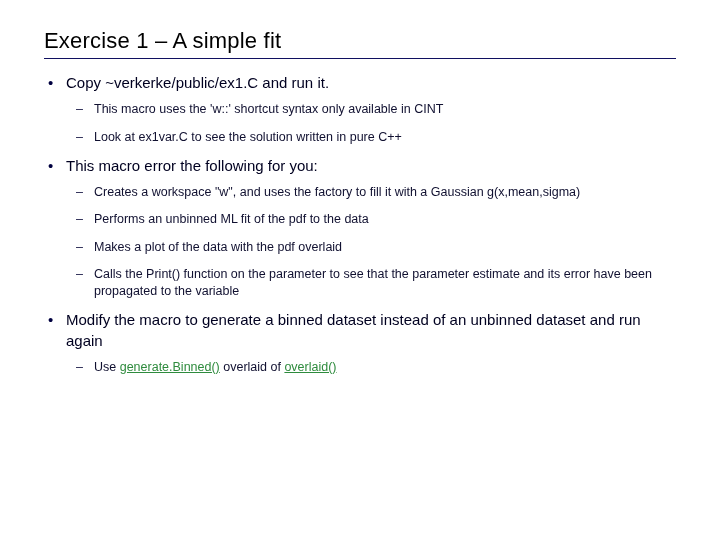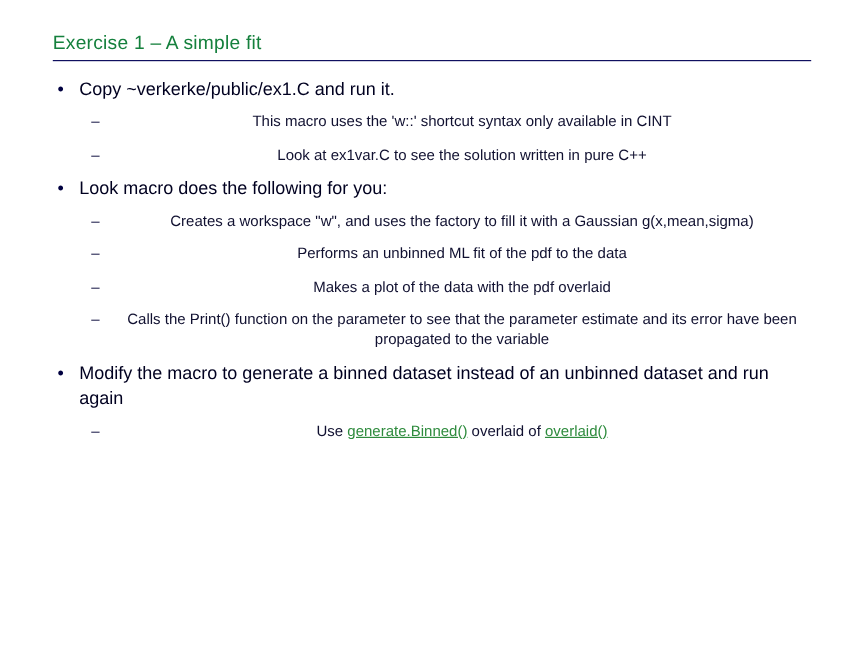--- a/index.html
+++ b/index.html
@@ -10,23 +10,23 @@
     background: #ffffff;
     font-family: Verdana, Geneva, sans-serif;
     color: #000020;
     font-size: 13px;
   }
   .slide {
     box-sizing: border-box;
     padding: 28px 44px 20px 44px;
   }
   h1.title {
-    font-size: 16px;
+    font-size: 22px;
     font-weight: 400;
-    color: #15803d;
+    color: #000000;
     margin: 0 0 4px 0;
     letter-spacing: 0.2px;
   }
   .rule {
     border: none;
     border-top: 1px solid #101060;
     margin: 0 0 14px 0;
   }
   ul.level1 {
     list-style: none;
@@ -44,21 +44,20 @@
     content: "•";
     position: absolute;
     left: 4px;
     top: 0;
     color: #000040;
   }
   ul.level2 {
     list-style: none;
     padding: 0;
     margin: 8px 0 4px 0;
-    text-align: center;
   }
   ul.level2 > li {
     position: relative;
     padding-left: 28px;
     margin: 0 0 10px 0;
     font-size: 12.5px;
     line-height: 1.38;
     color: #101030;
   }
   ul.level2 > li::before {
@@ -86,21 +85,21 @@
 
     <li>
       <span>Copy ~verkerke/public/ex1.C and run it.</span>
       <ul class="level2">
         <li>This macro uses the 'w::' shortcut syntax only available in CINT</li>
         <li>Look at ex1var.C to see the solution written in pure C++</li>
       </ul>
     </li>
 
     <li>
-      <span>Look macro does the following for you:</span>
+      <span>This macro error the following for you:</span>
       <ul class="level2">
         <li>Creates a workspace "w", and uses the factory to fill it with a Gaussian g(x,mean,sigma)</li>
         <li>Performs an unbinned ML fit of the pdf to the data</li>
         <li>Makes a plot of the data with the pdf overlaid</li>
         <li>Calls the Print() function on the parameter to see that the parameter estimate and its error have been propagated to the variable</li>
       </ul>
     </li>
 
     <li>
       <span>Modify the macro to generate a binned dataset instead of an unbinned dataset and run again</span>

